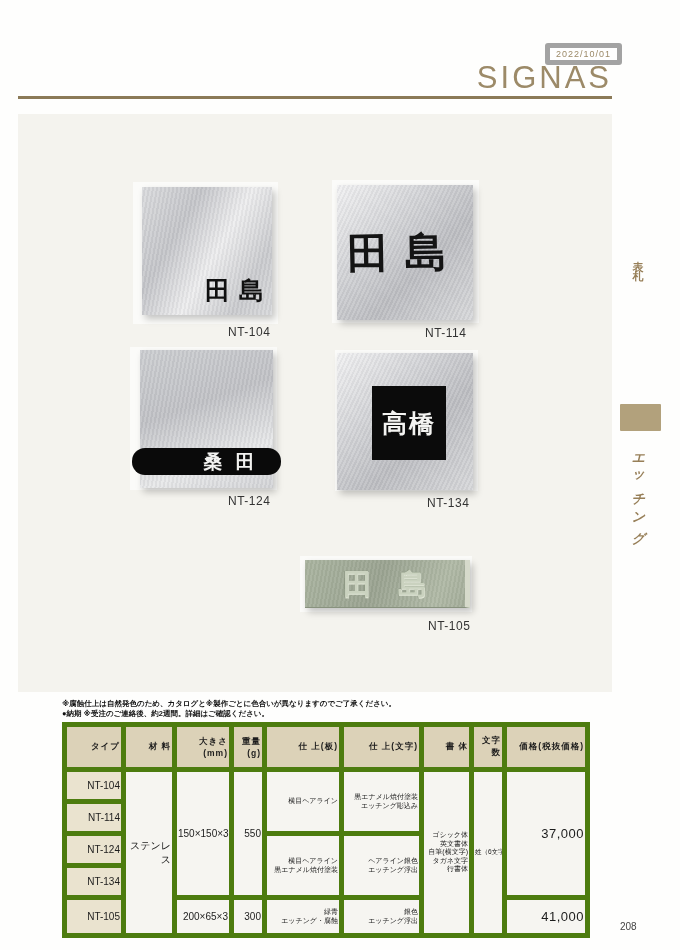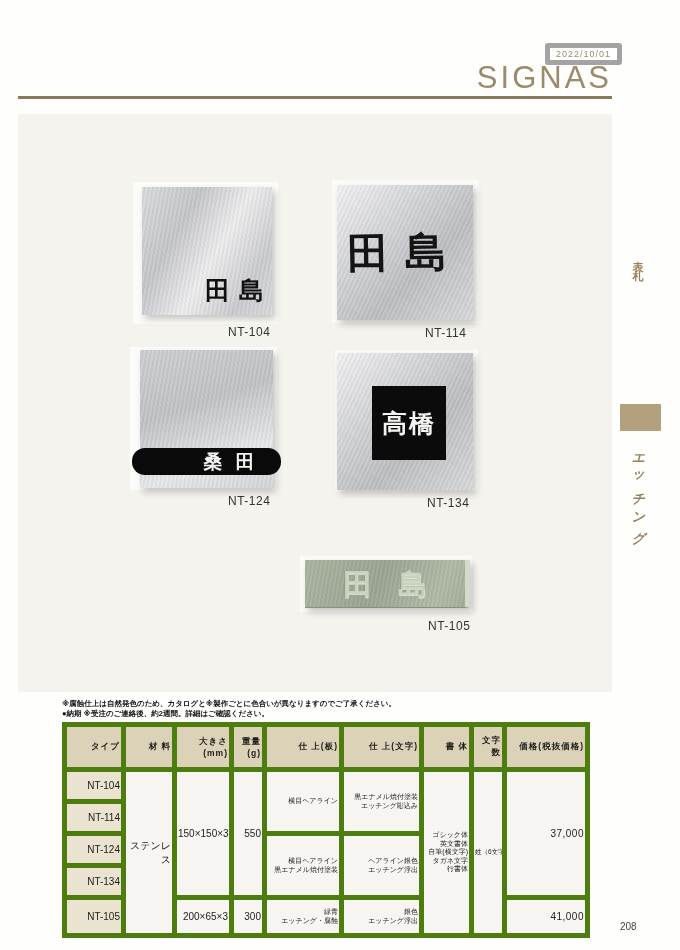--- a/index.html
+++ b/index.html
@@ -125,21 +125,21 @@
     overflow:hidden; padding:8px 1px;
   }
   .spec-table th {
     background:#dcd2b8; font-size:8.5px; font-weight:700; height:17px; letter-spacing:1px;
   }
   .cell-type { background:#eae3cf; font-size:10px; font-weight:400; }
   .cell-txt  { font-size:10px; }
   .cell-sm   { font-size:7px; line-height:8.5px; }
   .cell-sm span { display:block; white-space:nowrap; }
   .cell-xs   { font-size:6.5px; white-space:nowrap; }
-  .cell-price{ font-size:10px; letter-spacing:0.5px; }
+  .cell-price{ font-size:13px; letter-spacing:0.5px; }
 
   .page-number { position:absolute; top:921px; left:620px; font-size:10px; color:#444; }
 </style>
 </head>
 <body>
 
 <div class="page">
 
   <div class="date-badge">2022/10/01</div>
   <div class="brand">SIGNAS</div>

